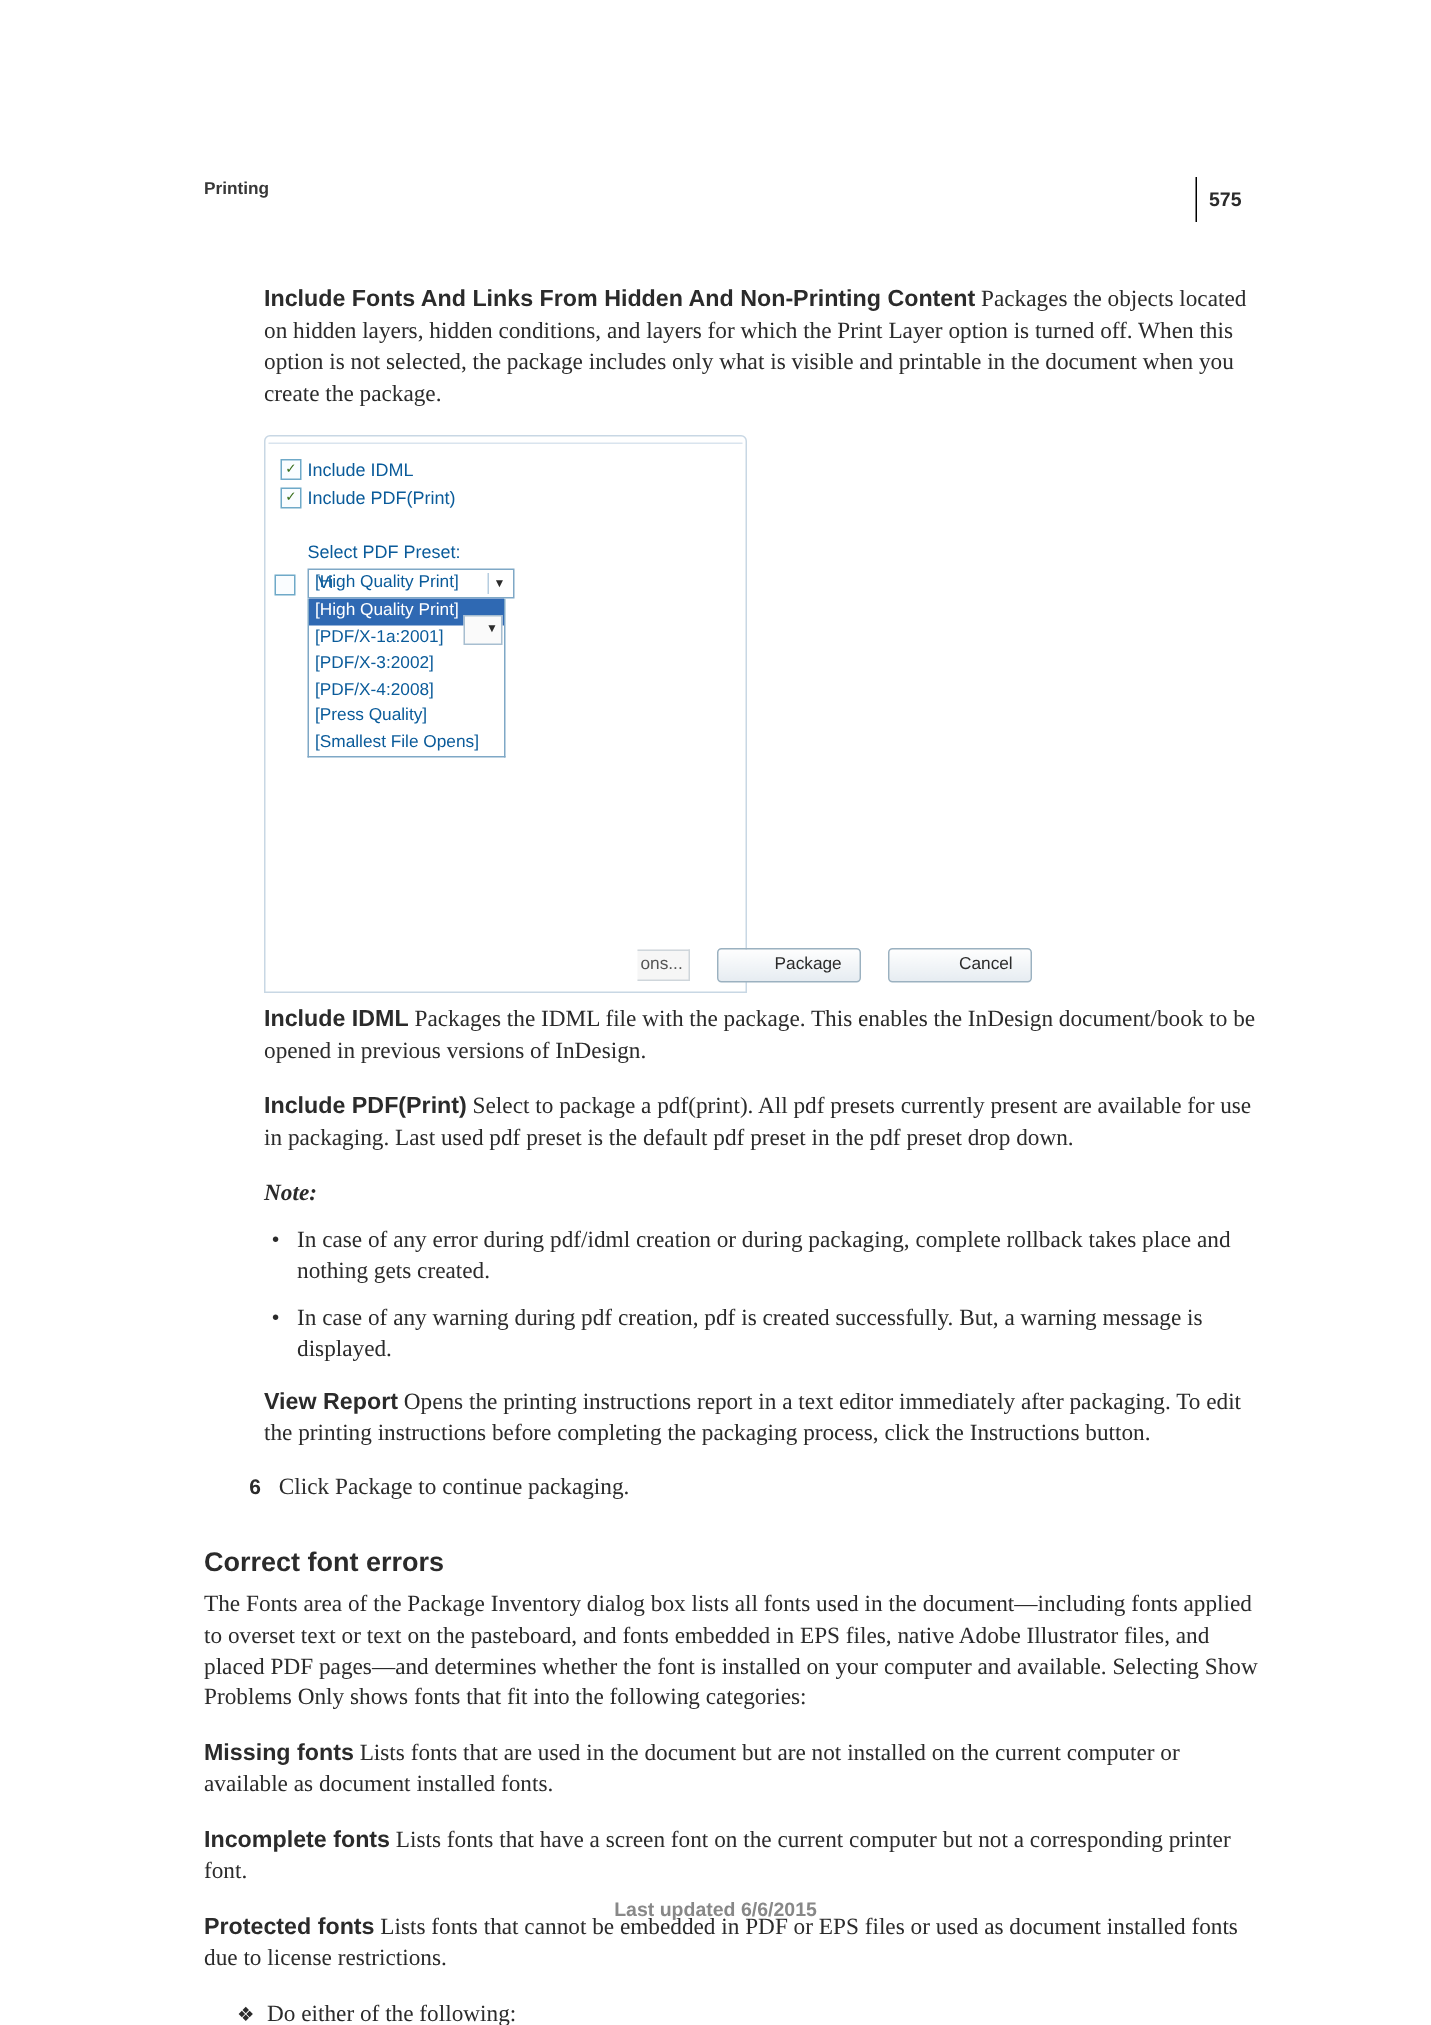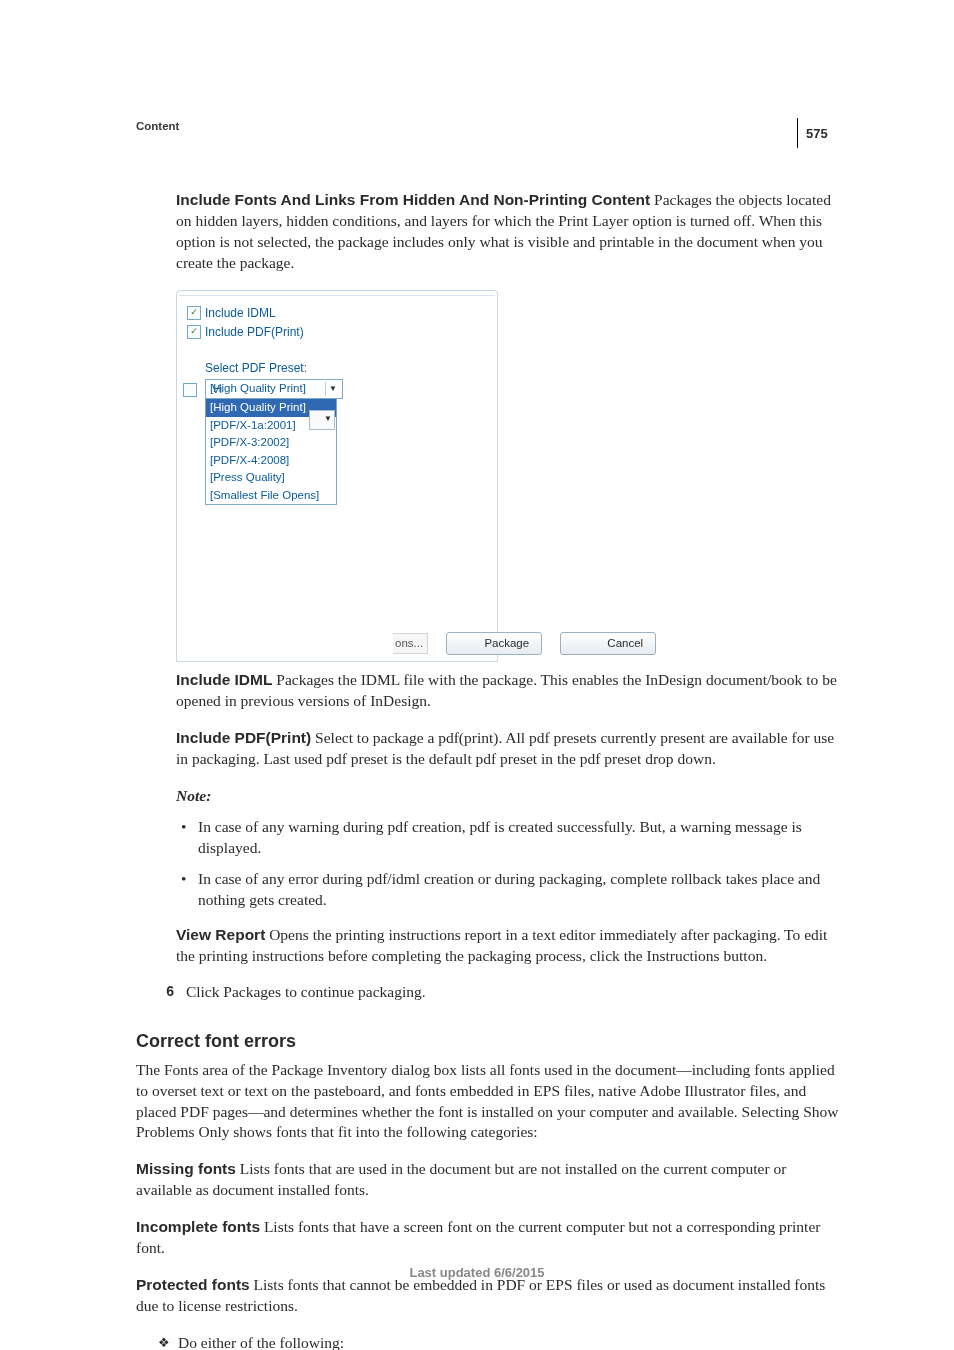--- a/index.html
+++ b/index.html
@@ -203,21 +203,21 @@
   .dm-vi { color:#0a5b9a; font-size:11.5px; }
   .dm-small-combo {
     width:22px;height:18px;border:1px solid #a7bed0;
     display:flex;align-items:center;justify-content:flex-end;
     padding-right:2px;font-size:8px;color:#2b2b2b;background:#fafafa;
     margin-right:6px;
   }
   .dm-ons {
     font-size:11.5px;color:#555;
     border-top:1px solid #cfd6db;border-bottom:1px solid #cfd6db;border-right:1px solid #cfd6db;
-    padding:2px 4px 2px 2px;margin-left:68px;background:#f6f6f6;
+    padding:2px 4px 2px 2px;margin-left:100px;background:#f6f6f6;
   }
   .dm-btn {
     display:inline-block;
     min-width:70px;
     text-align:right;
     padding:3px 12px;
     font-size:11.5px;
     color:#2b2b2b;
     border:1px solid #9bb1c0;
     background:linear-gradient(#fefefe,#e6ecf1);
@@ -233,21 +233,21 @@
     position:absolute; left:146px; right:8px; bottom:6px;
     display:flex; align-items:center; gap:18px;
   }
 </style>
 </head>
 <body>
 <div class="page">
 
   <div class="page-num-box"><span class="page-num">575</span></div>
 
-  <div class="chapter">Content</div>
+  <div class="chapter">Printing</div>
 
   <div class="section-body">
 
     <p class="para">
       <span class="run-in">Include Fonts And Links From Hidden And Non-Printing Content</span>
       <span> </span><span>Packages the objects located on hidden layers, hidden conditions, and layers for which the Print Layer option is turned off. When this option is not selected, the package includes only what is visible and printable in the document when you create the package.</span>
     </p>
 
     <div class="dialog-mock">
       <div class="outer">
@@ -300,32 +300,32 @@
     </p>
 
     <p class="para">
       <span class="run-in">Include PDF(Print)</span>
       <span> </span><span>Select to package a pdf(print). All pdf presets currently present are available for use in packaging. Last used pdf preset is the default pdf preset in the pdf preset drop down.</span>
     </p>
 
     <p class="note-label">Note:</p>
 
     <ul class="bullets">
+      <li>In case of any error during pdf/idml creation or during packaging, complete rollback takes place and nothing gets created.</li>
       <li>In case of any warning during pdf creation, pdf is created successfully. But, a warning message is displayed.</li>
-      <li>In case of any error during pdf/idml creation or during packaging, complete rollback takes place and nothing gets created.</li>
     </ul>
 
     <p class="para">
       <span class="run-in">View Report</span>
       <span> </span><span>Opens the printing instructions report in a text editor immediately after packaging. To edit the printing instructions before completing the packaging process, click the Instructions button.</span>
     </p>
 
     <div class="step">
       <span class="step-num">6</span>
-      <span class="step-text">Click Packages to continue packaging.</span>
+      <span class="step-text">Click Package to continue packaging.</span>
     </div>
 
     <div class="h2-wrap">
       <div class="h2">Correct font errors</div>
     </div>
 
     <p class="para" style="margin-left:-40px;">The Fonts area of the Package Inventory dialog box lists all fonts used in the document—including fonts applied to overset text or text on the pasteboard, and fonts embedded in EPS files, native Adobe Illustrator files, and placed PDF pages—and determines whether the font is installed on your computer and available. Selecting Show Problems Only shows fonts that fit into the following categories:</p>
 
     <p class="para" style="margin-left:-40px;">
       <span class="run-in">Missing fonts</span>

